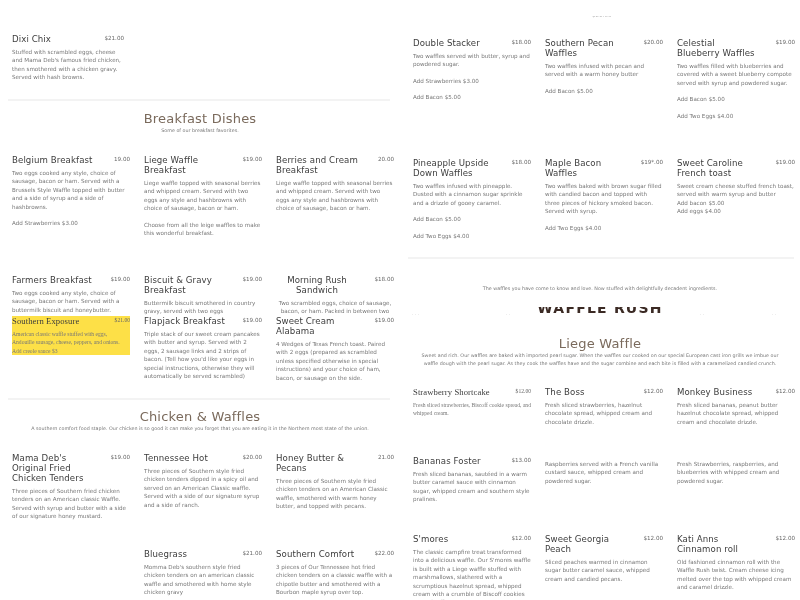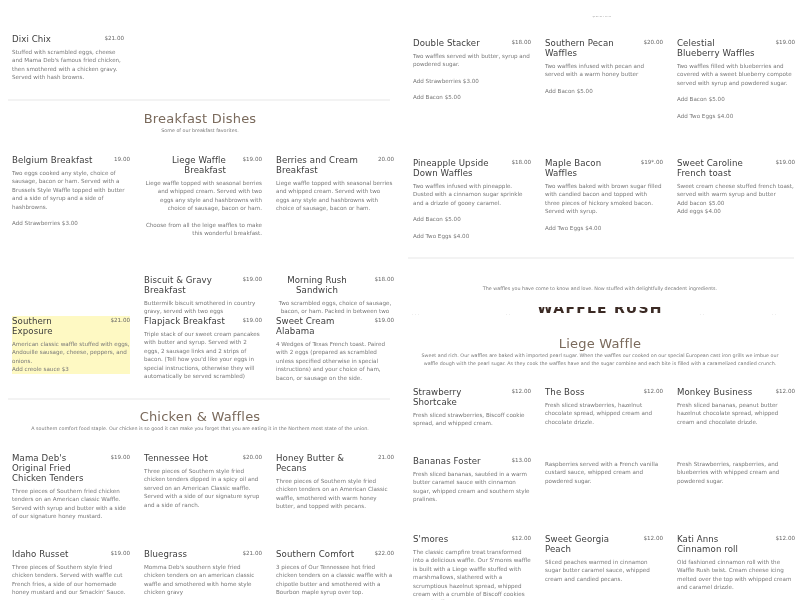--- a/index.html
+++ b/index.html
@@ -45,52 +45,59 @@
   <div class="section-sub" style="left:0;top:112px;width:400px;">Some of our breakfast favorites.</div>
 
   <div class="item" style="left:12px;top:139px;">
     <div class="head">
         <div class="name">Belgium Breakfast</div>
         <div class="price">19.00</div>
       </div>
     <div class="desc">Two eggs cooked any style, choice of sausage, bacon or ham. Served with a Brussels Style Waffle topped with butter and a side of syrup and a side of hashbrowns.</div>
     <div class="addon">Add Strawberries $3.00</div>
   </div>
-  <div class="item" style="left:144px;top:139px;text-align:right;">
+  <div class="item" style="left:144px;top:139px;">
     <div class="head">
         <div class="name">Liege Waffle Breakfast</div>
         <div class="price">$19.00</div>
       </div>
     <div class="desc">Liege waffle topped with seasonal berries and whipped cream. Served with two eggs any style and hashbrowns with choice of  sausage, bacon or ham.</div>
     <div class="addon">Choose from all the leige waffles to make this wonderful breakfast.</div>
   </div>
   <div class="item" style="left:276px;top:139px;">
     <div class="head">
         <div class="name">Berries and Cream Breakfast</div>
         <div class="price">20.00</div>
       </div>
     <div class="desc">Liege waffle topped with seasonal berries and whipped cream. Served with two eggs any style and hashbrowns with choice of  sausage, bacon or ham.</div>
   </div>
 
+  <div class="item" style="left:12px;top:259px;height:40px;overflow:hidden;">
+    <div class="head">
+        <div class="name">Farmers Breakfast</div>
+        <div class="price">$19.00</div>
+      </div>
+    <div class="desc">Two eggs cooked any style, choice of sausage, bacon or ham. Served with a buttermilk biscuit and honeybutter.</div>
+  </div>
   <div class="item" style="left:144px;top:259px;height:40px;overflow:hidden;">
     <div class="head">
         <div class="name">Biscuit &amp; Gravy Breakfast</div>
         <div class="price">$19.00</div>
       </div>
     <div class="desc">Buttermilk biscuit smothered in country gravy, served with two eggs</div>
   </div>
   <div class="item" style="left:276px;top:259px;height:40px;overflow:hidden;text-align:center;">
     <div class="head">
         <div class="name">Morning Rush Sandwich</div>
         <div class="price">$18.00</div>
       </div>
     <div class="desc">Two scrambled eggs, choice of sausage, bacon, or ham. Packed in between two</div>
   </div>
 
-  <div class="item" style="left:12px;top:300px;background:#fef9c3;">
+  <div class="item" style="left:12px;top:300px;background:#fde047;font-family:Liberation Serif, serif;">
     <div class="head">
         <div class="name">Southern Exposure</div>
         <div class="price">$21.00</div>
       </div>
     <div class="desc">American classic waffle stuffed with eggs, Andouille sausage, cheese, peppers, and onions.</div>
     <div class="addon tight">Add creole sauce $3</div>
   </div>
   <div class="item" style="left:144px;top:300px;background:#fff;">
     <div class="head">
         <div class="name">Flapjack Breakfast</div>
@@ -126,27 +133,20 @@
     <div class="desc">Three pieces of Southern style fried chicken tenders dipped in a spicy oil and served on an American Classic waffle. Served with a side of our signature syrup and a side of ranch.</div>
   </div>
   <div class="item" style="left:276px;top:437px;">
     <div class="head">
         <div class="name">Honey Butter &amp; Pecans</div>
         <div class="price">21.00</div>
       </div>
     <div class="desc">Three pieces of Southern style fried chicken tenders on an American Classic waffle, smothered with warm honey butter, and topped with pecans.</div>
   </div>
 
-  <div class="item" style="left:12px;top:533px;">
-    <div class="head">
-        <div class="name">Idaho Russet</div>
-        <div class="price">$19.00</div>
-      </div>
-    <div class="desc"> Three pieces of Southern style fried chicken tenders. Served with waffle cut French fries, a side of our homemade honey mustard and our Smackin' Sauce.</div>
-  </div>
   <div class="item" style="left:144px;top:533px;">
     <div class="head">
         <div class="name">Bluegrass</div>
         <div class="price">$21.00</div>
       </div>
     <div class="desc">Momma Deb's southern style fried chicken tenders on an american classic waffle and smothered with home style chicken gravy</div>
   </div>
   <div class="item" style="left:276px;top:533px;">
     <div class="head">
         <div class="name">Southern Comfort</div>
@@ -221,21 +221,21 @@
   <div class="clip-frag" style="left:106px;">· ·</div>
   <div class="banner">
       <span>WAFFLE RUSH MENU</span>
     </div>
   <div class="clip-frag" style="left:300px;">· ·</div>
   <div class="clip-frag" style="left:372px;">· ·</div>
 
   <div class="section-title" style="left:0;top:320px;width:400px;">Liege Waffle</div>
   <div class="section-sub" style="left:14px;top:336px;width:372px;line-height:7.5px;">Sweet and rich. Our waffles are baked with imported pearl sugar. When the waffles our cooked on our special European cast iron grills we imbue our waffle dough with the pearl sugar. As they cook the waffles have and the sugar combine and each bite is filled with a caramelized candied crunch.</div>
 
-  <div class="item" style="left:13px;top:371px;">
+  <div class="item" style="left:13px;top:371px;font-family:Liberation Serif, serif;">
     <div class="head">
         <div class="name">Strawberry Shortcake</div>
         <div class="price">$12.00</div>
       </div>
     <div class="desc">Fresh sliced strawberries, Biscoff cookie spread, and whipped cream.</div>
   </div>
   <div class="item" style="left:145px;top:371px;">
     <div class="head">
         <div class="name">The Boss</div>
         <div class="price">$12.00</div>

